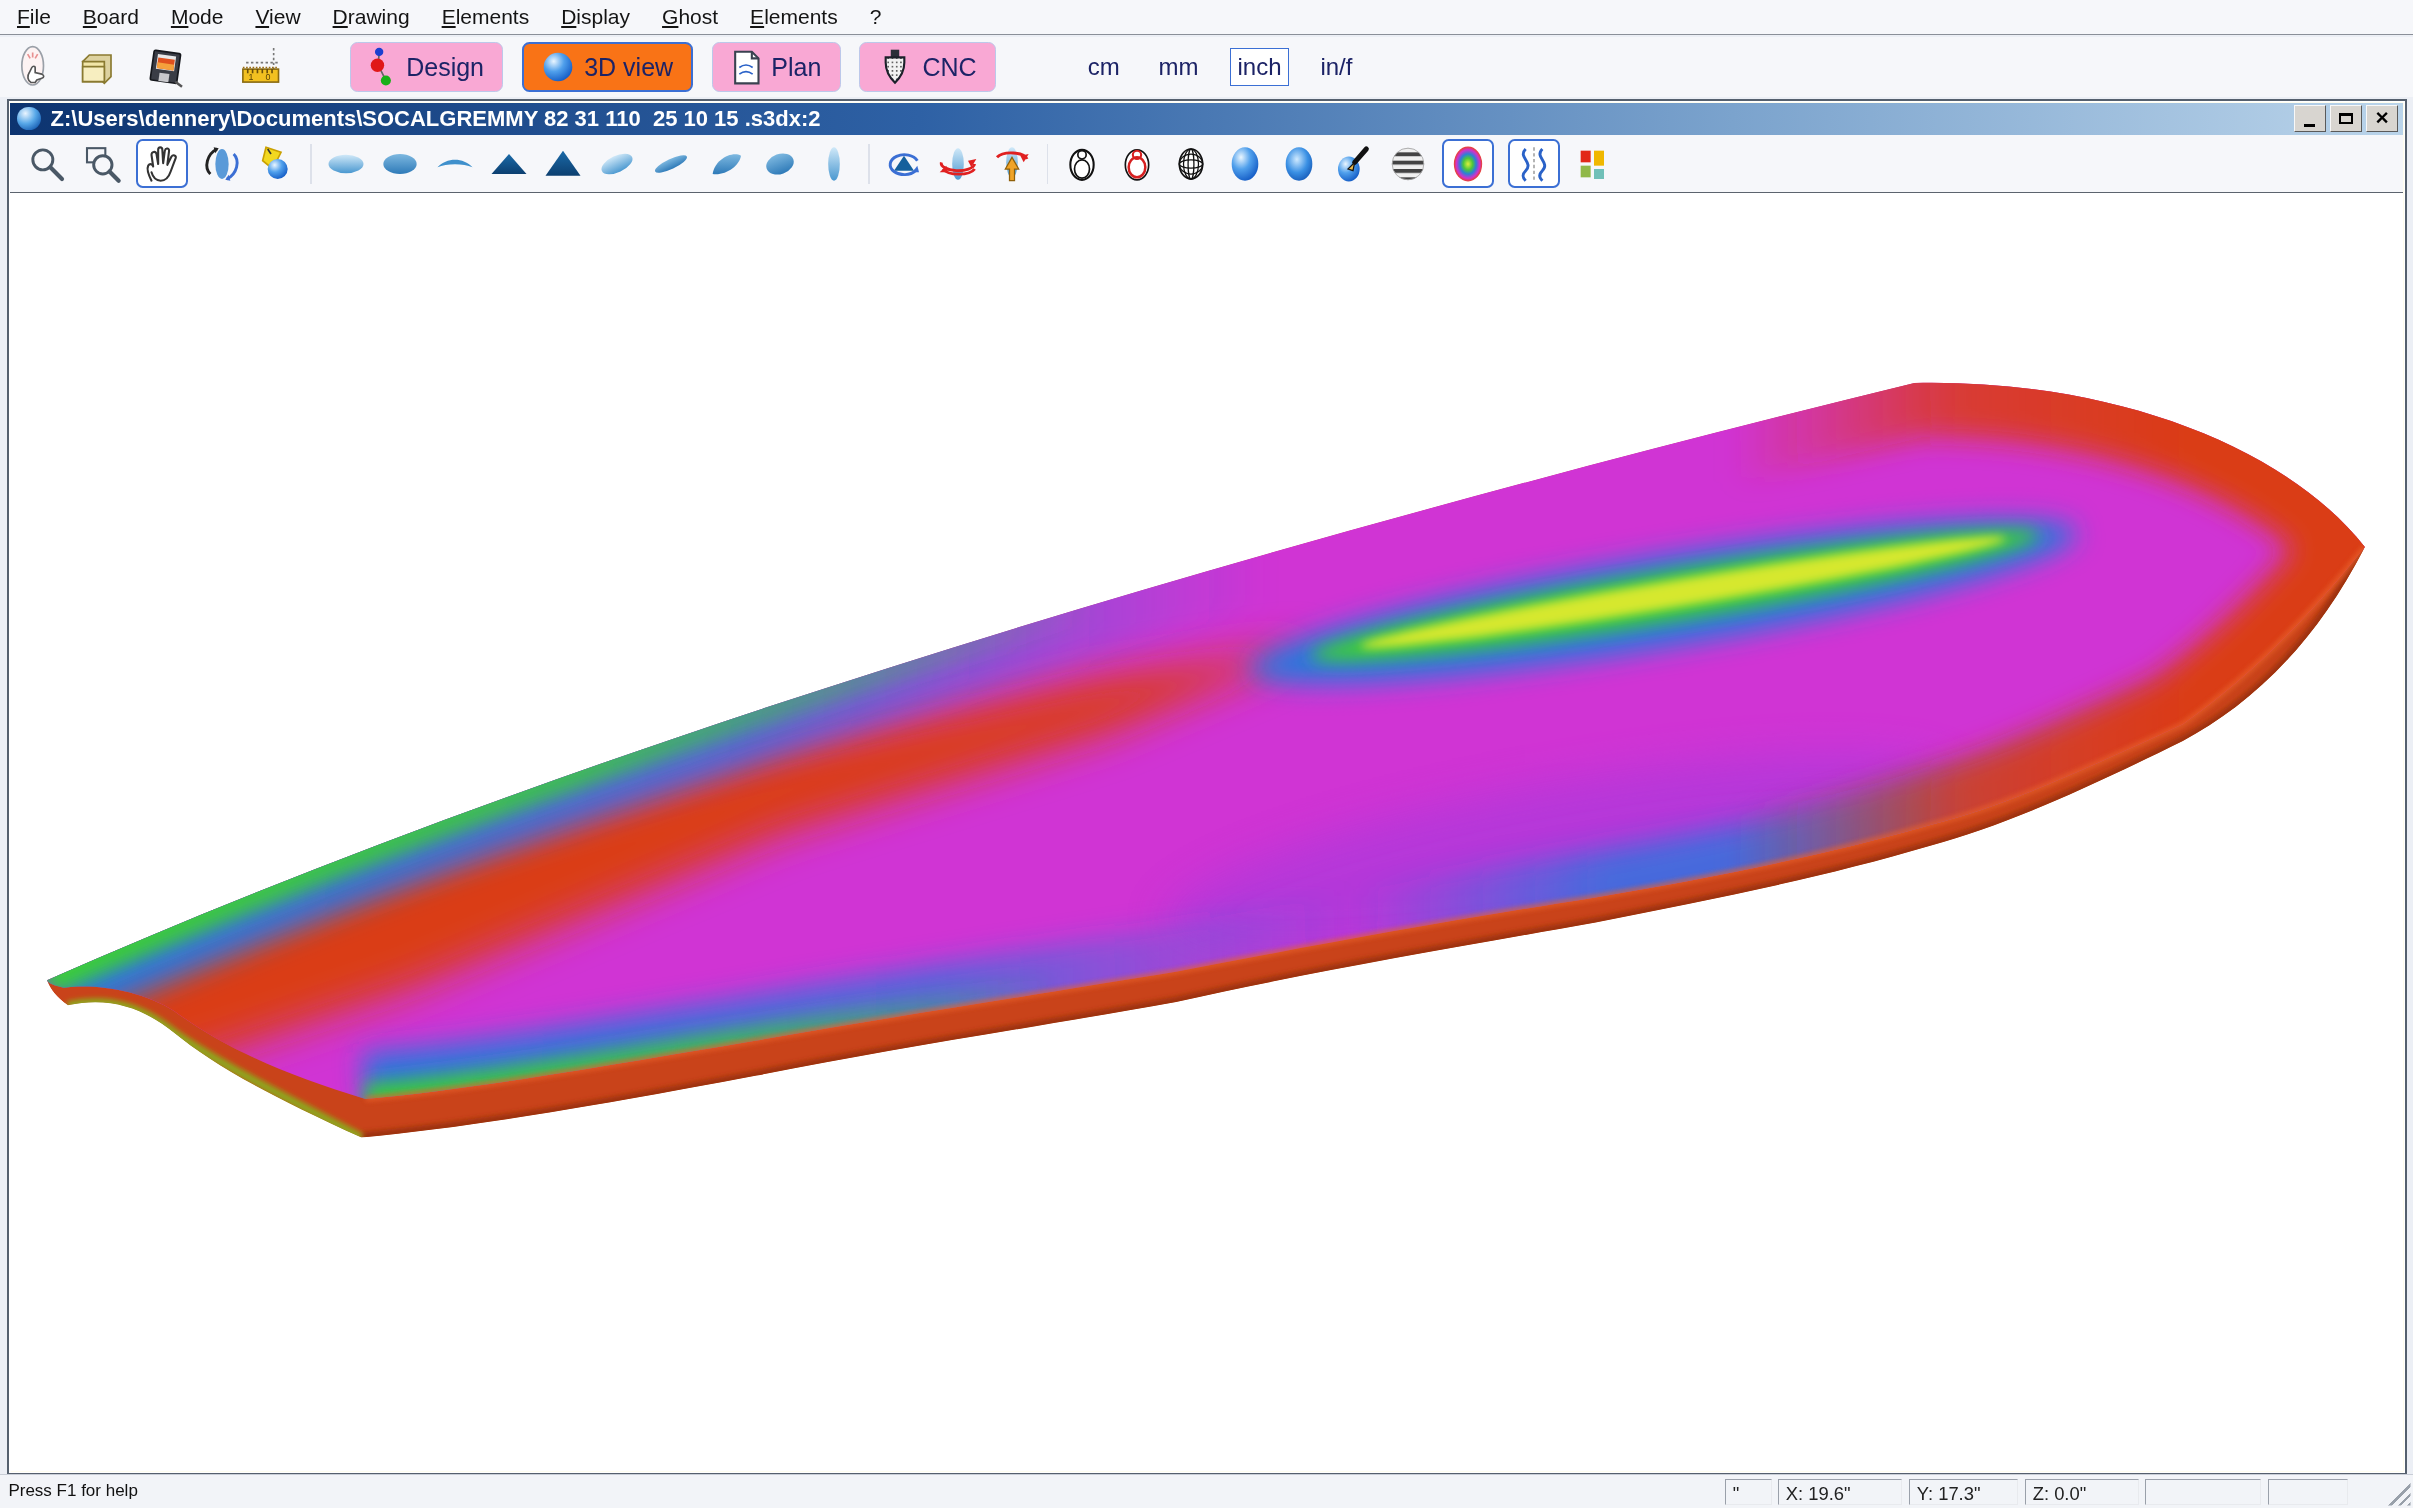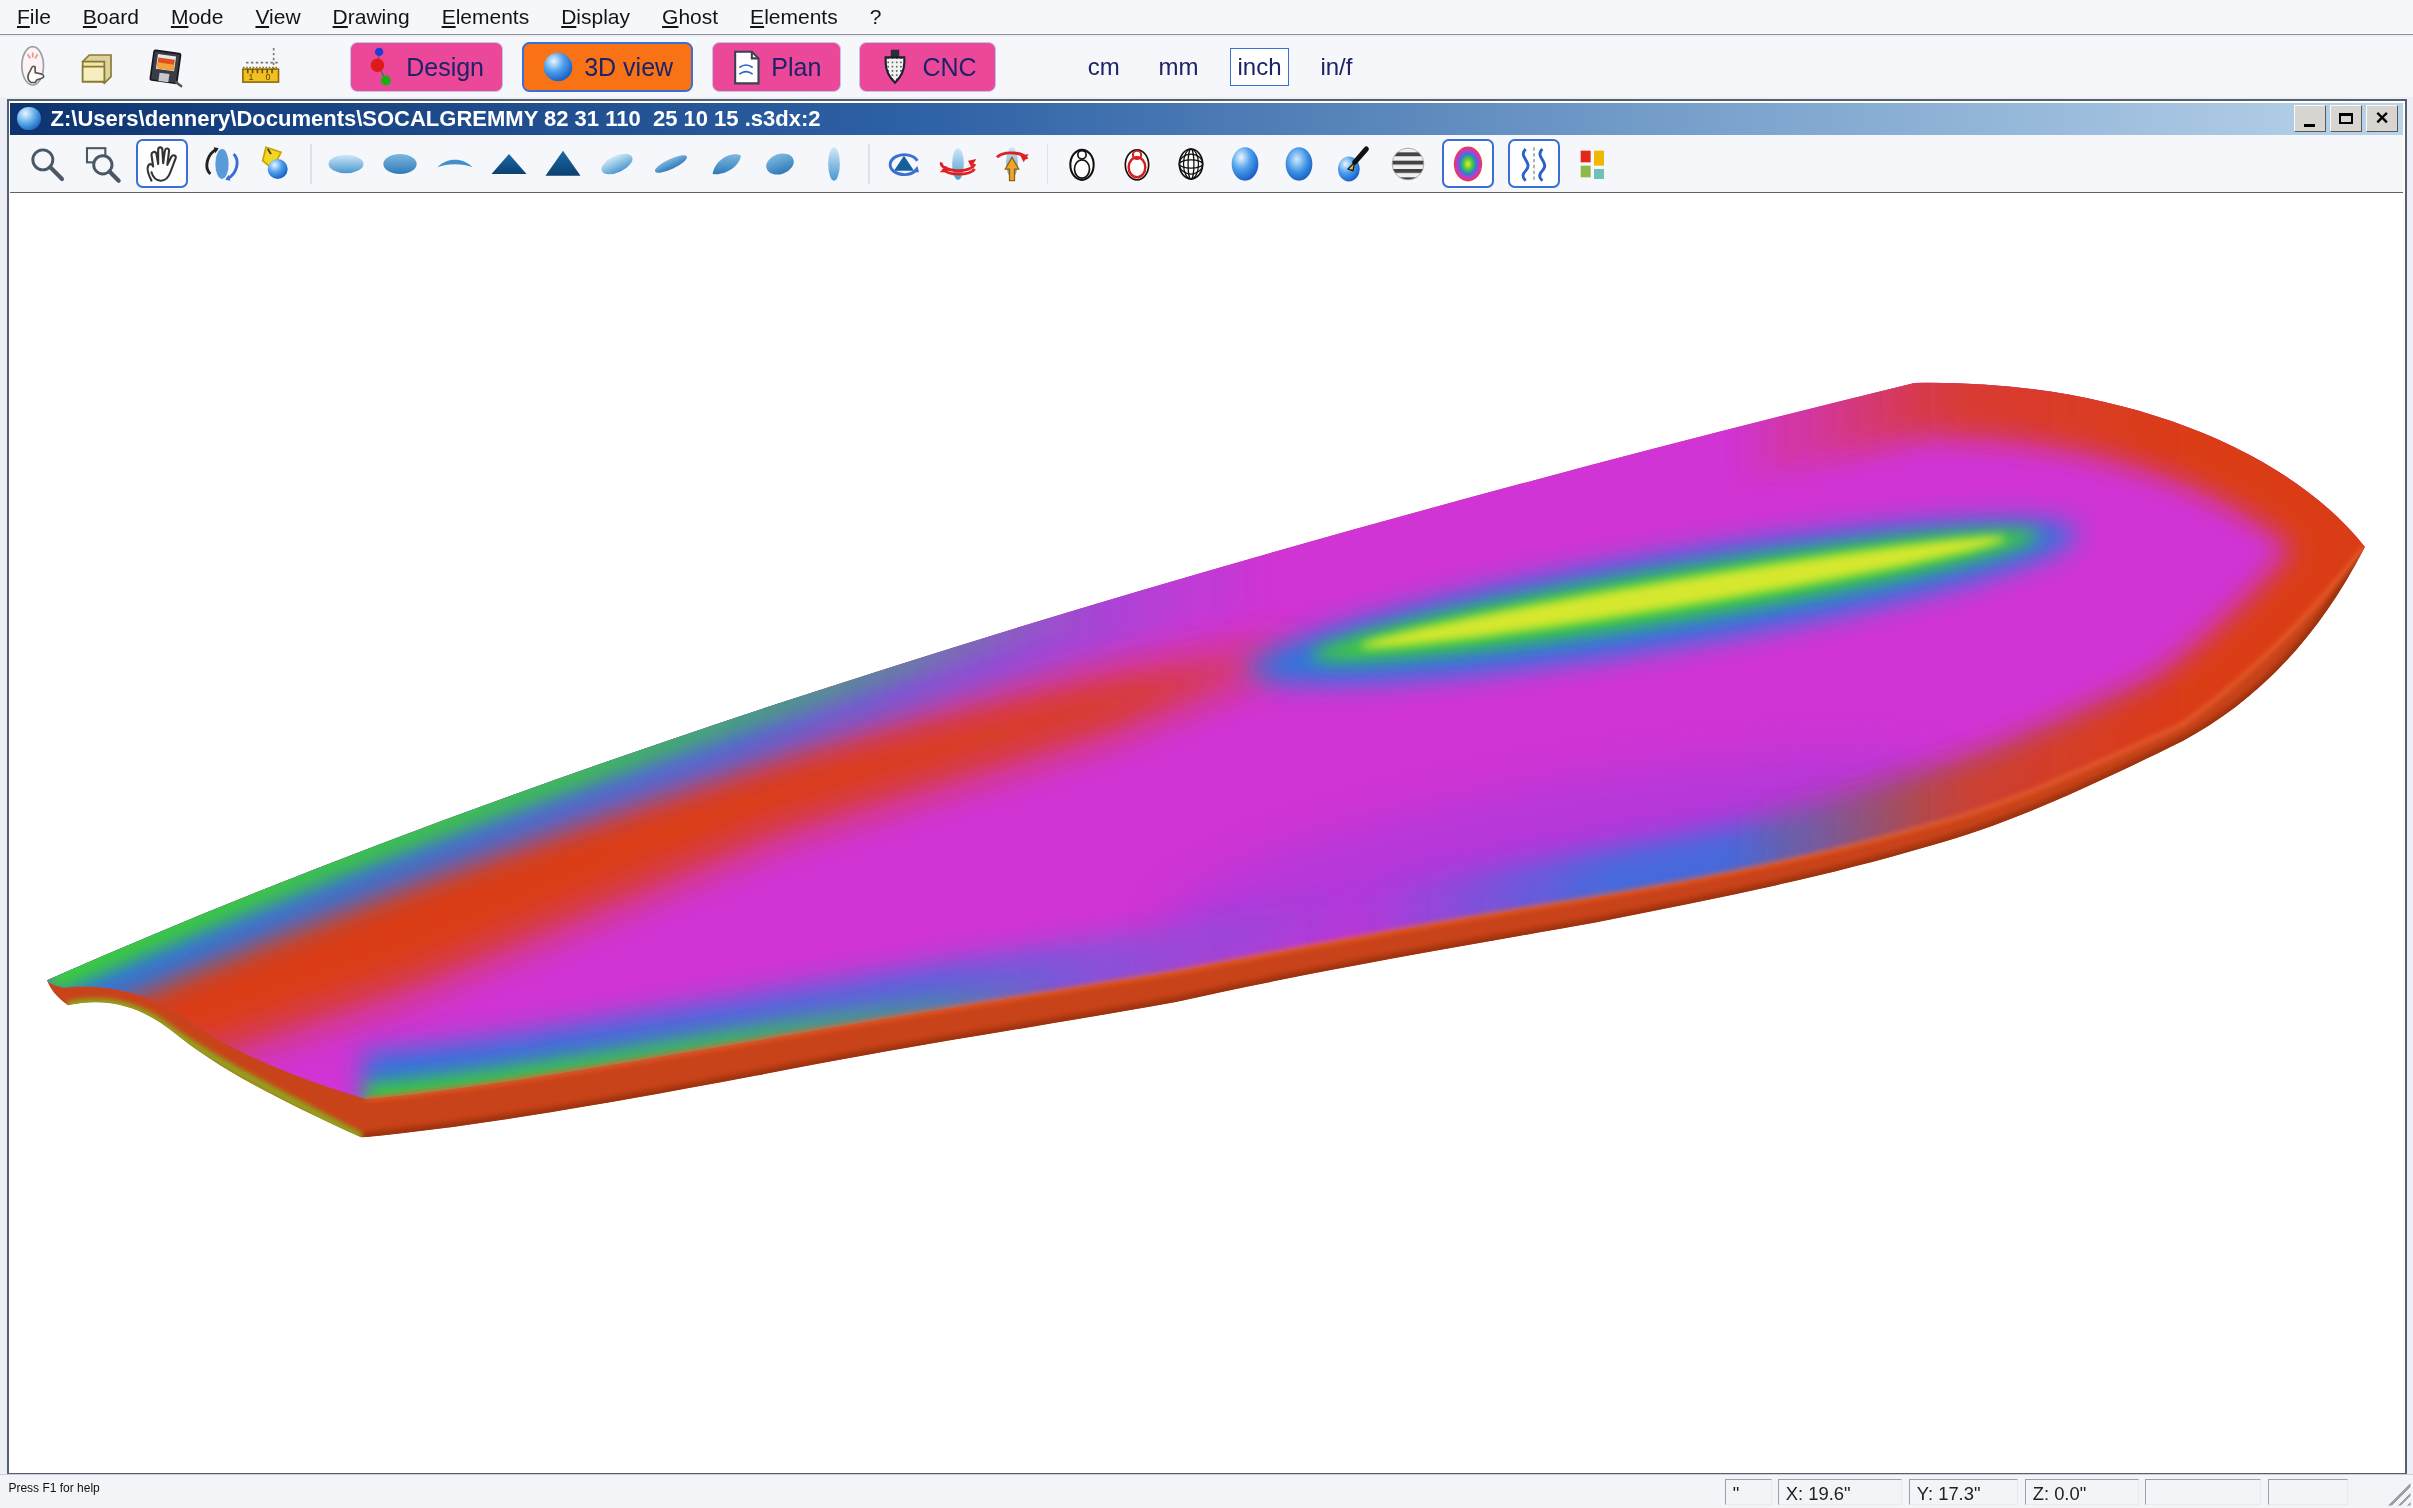--- a/index.html
+++ b/index.html
@@ -11,21 +11,21 @@
            border-bottom:1.7px solid #8a8f98;display:flex;align-items:center;gap:32px;
            padding-left:17px;font-size:21px;color:#141414;box-sizing:border-box;text-align:right;}
   .menubar .mitem{display:inline-block;cursor:default;}
   .menubar .mitem::first-letter{text-decoration:underline;}
   
   .toolbar{position:absolute;top:37px;left:0;width:2413px;height:60px;background:#f6f7fa;
            display:flex;align-items:center;box-sizing:border-box;}
   .ticon{width:47px;height:49px;display:flex;align-items:center;justify-content:center;margin-left:18.4px;}
   .ticon:first-child{margin-left:10px;}
   .gap-ruler{margin-left:50px;}
-  .modebtn{height:50px;border-radius:7.5px;border:1.7px solid #bcc8ea;background:#ec4899;
+  .modebtn{height:50px;border-radius:7.5px;border:1.7px solid #bcc8ea;background:#f9a8d4;
            display:flex;align-items:center;gap:10px;padding:0 18.4px;font-size:25px;color:#1c2366;
            margin-left:18.4px;box-sizing:border-box;}
   .modebtn.first{margin-left:65px;}
   .modebtn.sel{border:2.5px solid #3b6fd4;background:#f97316;}
   .units{display:flex;align-items:center;gap:23.5px;margin-left:84px;font-size:24px;color:#1c2366;}
   .unit{padding:4.2px 6.7px;border:1.7px solid transparent;}
   .unit.sel{border:1.7px solid #3b6fd4;background:#ffffff;}
   
   .docwindow{position:absolute;left:6.7px;top:99px;width:2400px;height:1376px;background:#fef9c3;
              border:2.5px solid #55606e;box-shadow:inset 0 0 0 1.7px #fff;box-sizing:border-box;}
@@ -49,21 +49,21 @@
   .vicon{width:40px;height:40px;display:flex;align-items:center;justify-content:center;flex:0 0 auto;}
   .selbox{width:52px;height:49px;border:2.5px solid #3b6fd4;border-radius:6.7px;background:#fff;
           display:flex;align-items:center;justify-content:center;box-sizing:border-box;flex:0 0 auto;}
   .vsep{width:1.7px;height:40px;background:#dde1ea;flex:0 0 auto;}
   
   .viewport{position:absolute;top:92px;left:1.7px;right:1.7px;bottom:1.7px;background:#ffffff;overflow:hidden;}
   .viewport svg{display:block;width:100%;height:100%;}
   
   .statusbar{position:absolute;left:0;bottom:0;width:2413px;height:34px;background:#f2f4f8;
              border-top:1.7px solid #c8cdd6;box-sizing:border-box;}
-  .help{position:absolute;left:8.4px;top:5.9px;font-size:12px;color:#111;}
+  .help{position:absolute;left:8.4px;top:5.9px;font-size:17px;color:#111;}
   .sp{position:absolute;top:4.2px;height:26px;border:1.7px solid;border-color:#9aa0aa #e8eaee #e8eaee #9aa0aa;
       font-size:18.4px;color:#222;padding:2.5px 6.7px 0 6.7px;box-sizing:border-box;background:#f2f4f8;}
   .grip{position:absolute;right:2.5px;bottom:2.5px;width:23.5px;height:23.5px;
         background:repeating-linear-gradient(135deg,transparent 0 4.2px,#98a0aa 4.2px 6.7px);
         clip-path:polygon(100% 0,100% 100%,0 100%);}
 </style>
 </head>
 <body>
 
 <svg width="0" height="0" style="position:absolute" aria-hidden="true">

